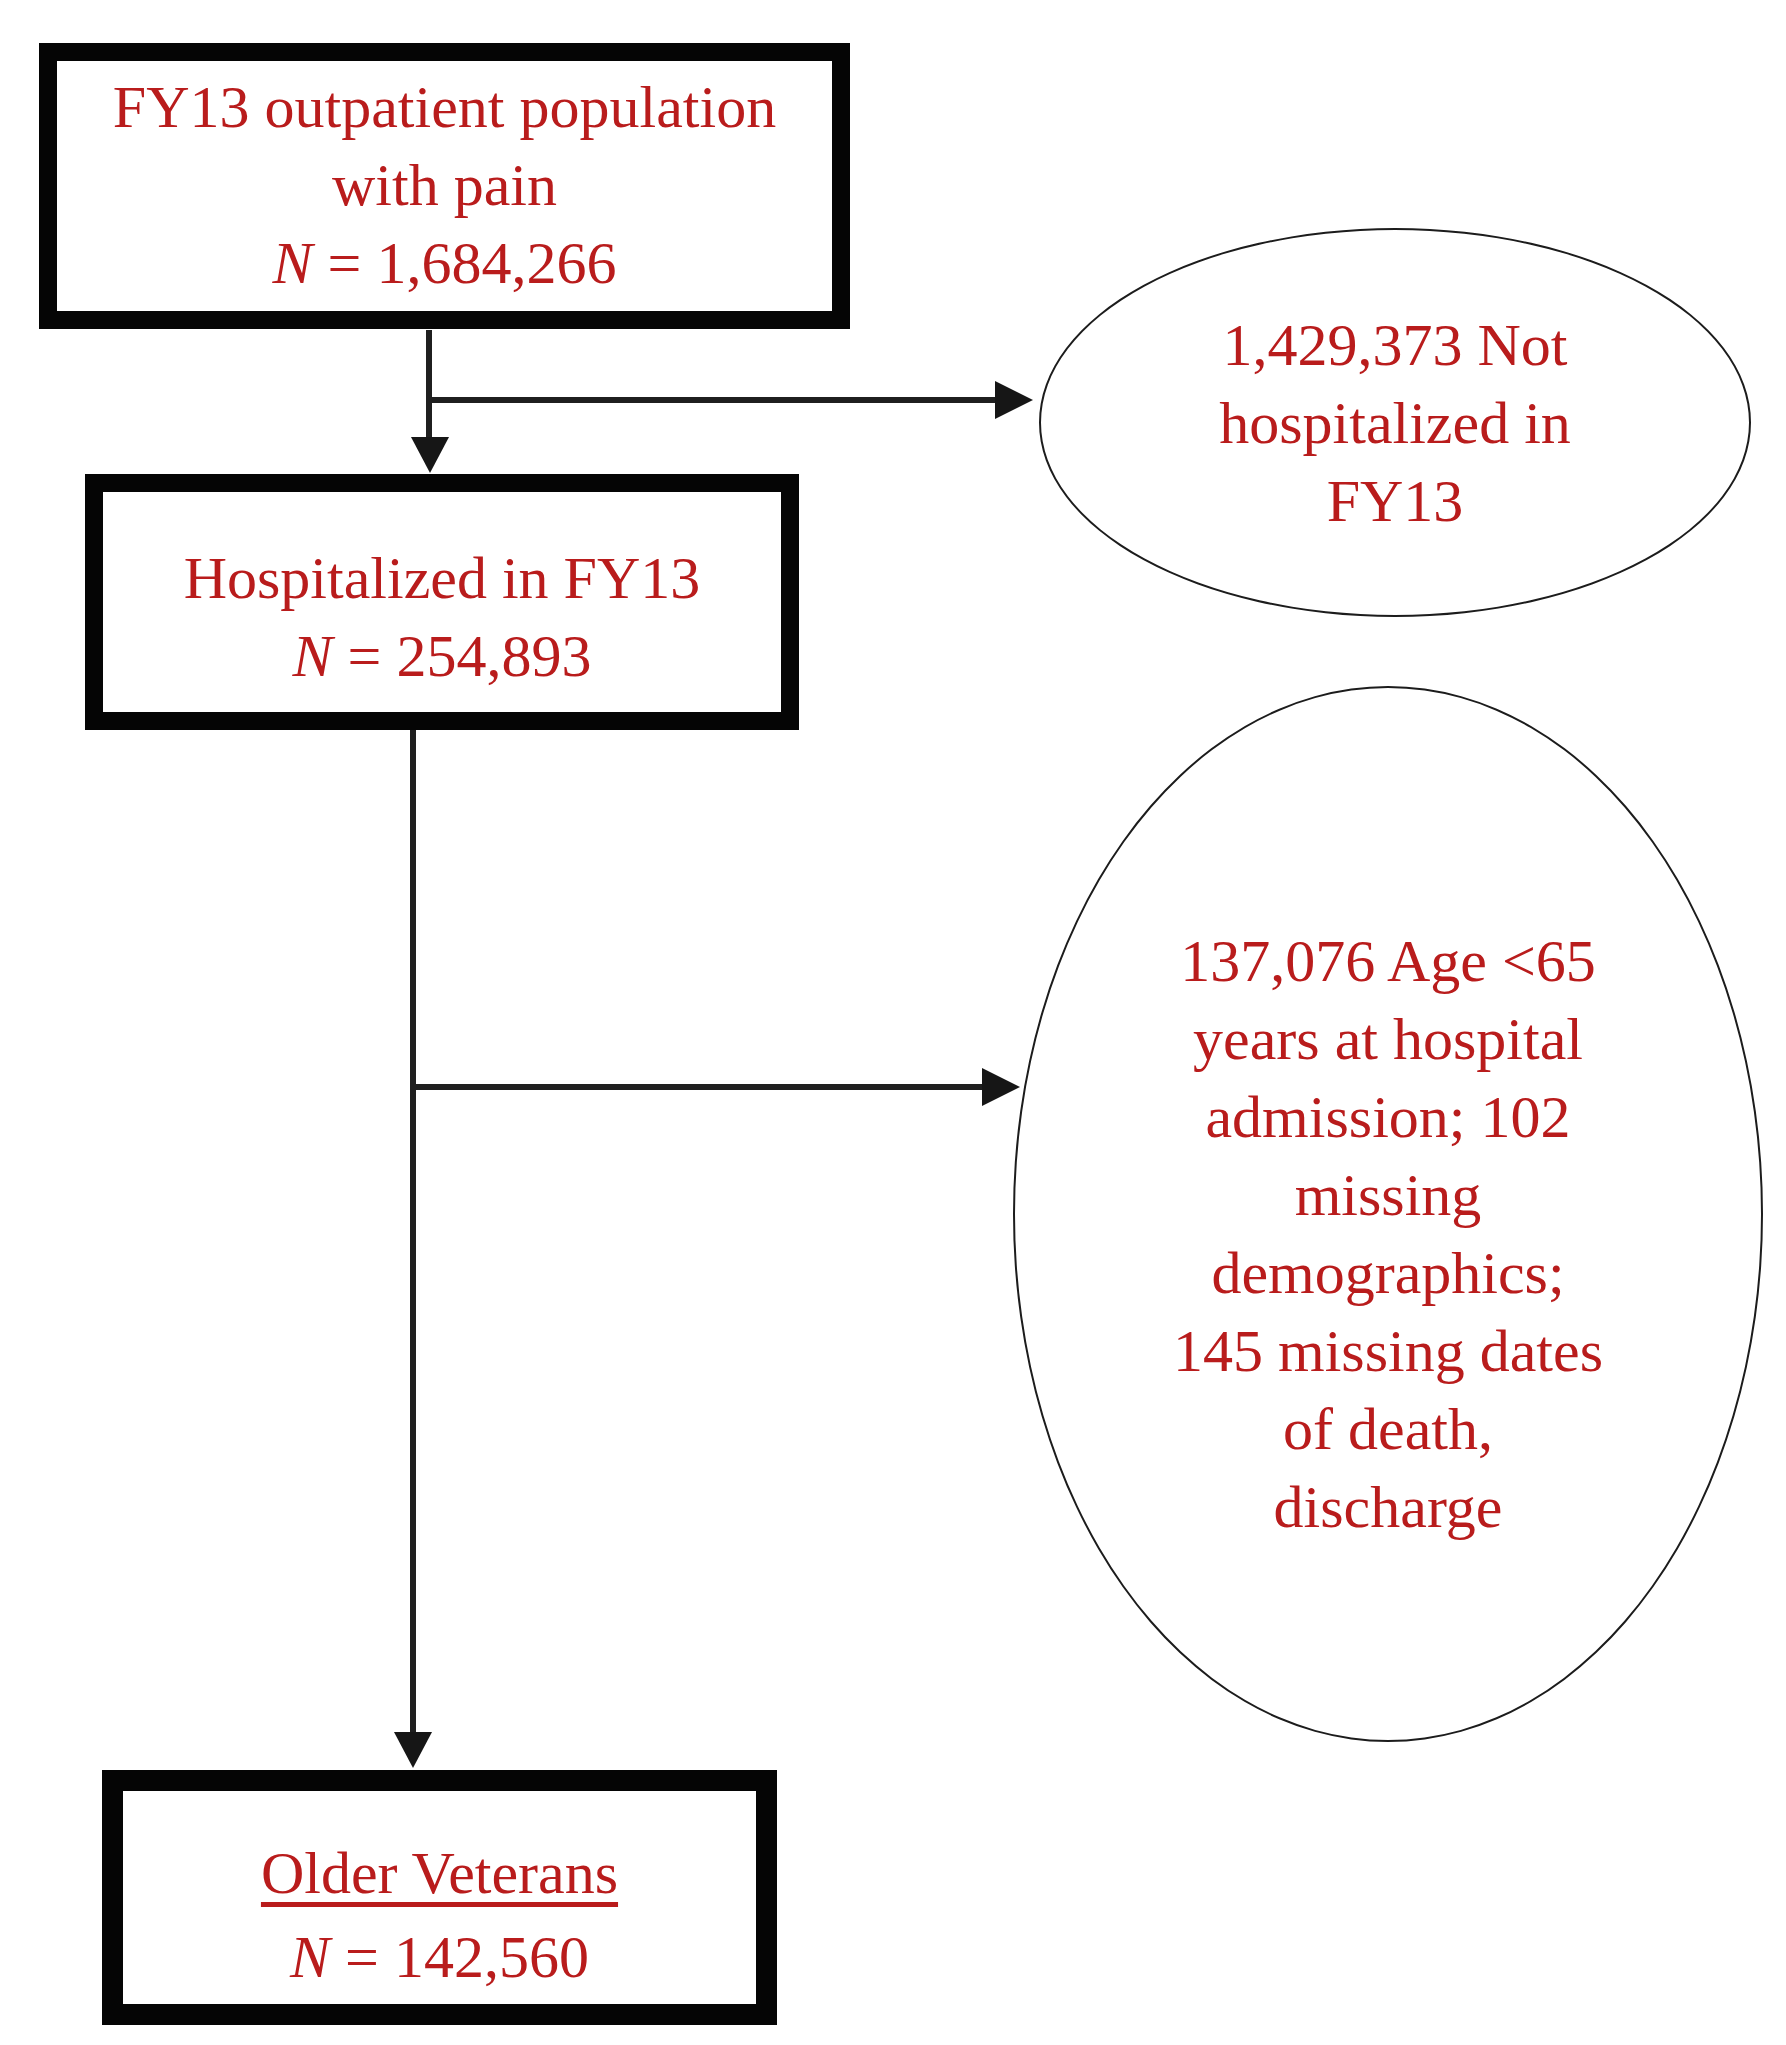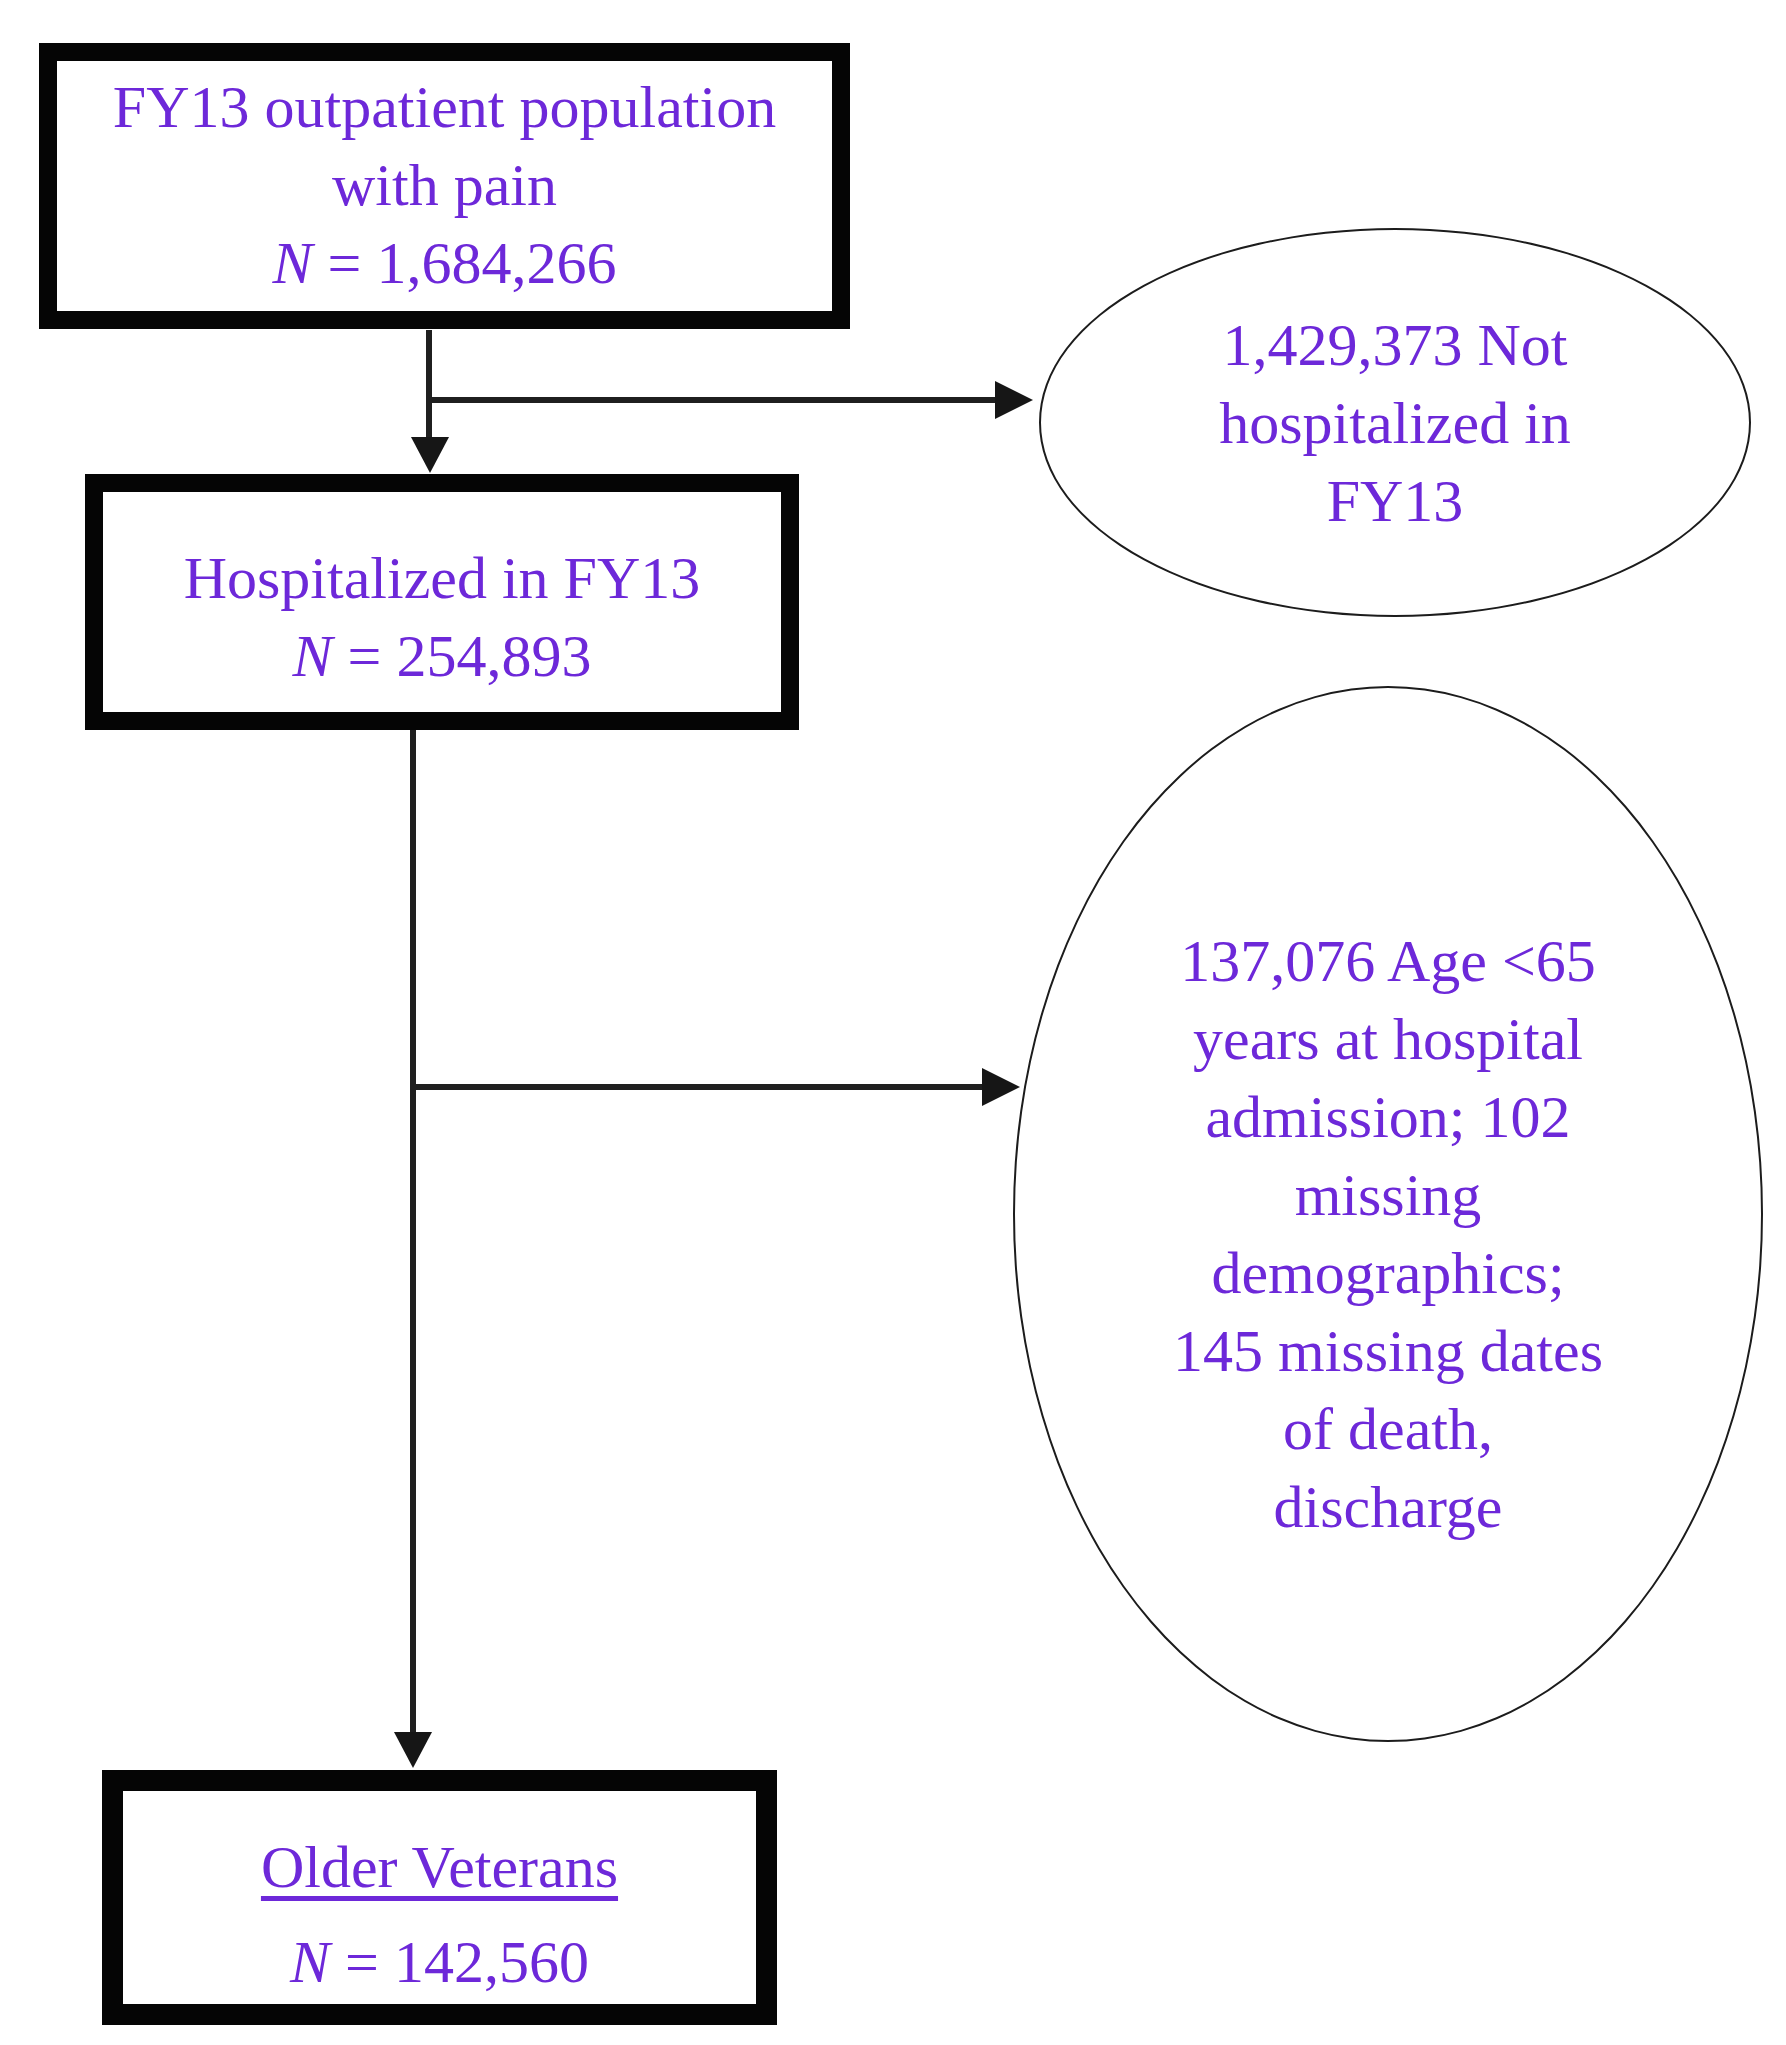--- a/index.html
+++ b/index.html
@@ -37,21 +37,21 @@
     display: flex;
     flex-direction: column;
     align-items: center;
     justify-content: center;
     text-align: right;
   }
   .line {
     font-size: 60px;
     line-height: 78px;
     white-space: nowrap;
-    color: #6d28d9;
+    color: #b91c1c;
   }
   
   .n-line::first-letter {
     font-style: italic;
   }
   .underlined {
     text-decoration: underline;
     text-decoration-thickness: 5px;
     text-underline-offset: 8.5px;
   }
@@ -73,21 +73,21 @@
   .arrowhead.right {
     border-top: 19px solid transparent;
     border-bottom: 19px solid transparent;
     border-left: 38px solid #161616;
   }
   
   #box1     { left: 39px;   top: 43px;   width: 811px; height: 286px; padding-bottom: 2.8px; }
   #ellipse1 { left: 1039px; top: 228px;  width: 712px; height: 389px; }
   #box2     { left: 85px;  top: 474px;  width: 714px; height: 256px; justify-content: center; padding-top: 30px; }
   #ellipse2 { left: 1013px; top: 686px;  width: 750px; height: 1056px; padding-top: 40px; }
-  #box3     { left: 102px;  top: 1770px; width: 675px;  height: 255px; border-width: 21.4px; justify-content: space-between; padding-top: 34px; }
+  #box3     { left: 102px;  top: 1770px; width: 675px;  height: 255px; border-width: 21.4px; justify-content: center; padding-top: 34px; }
   #box3 .line { line-height: 84px; }
 
   #vseg1      { left: 426px;  top: 330px;  width: 6.4px;    height: 110px; }
   #vseg1-head { left: 411px;  top: 437px; }
   #hseg1      { left: 429px;  top: 397px;  width: 566px;  height: 6.4px; }
   #hseg1-head { left: 995px; top: 381px; }
 
   #vseg2      { left: 410px;  top: 730px; width: 5.7px;    height: 1006px; }
   #vseg2-head { left: 394px;  top: 1732px; }
   #hseg2      { left: 413px;  top: 1084px; width: 569px;  height: 6.4px; }

